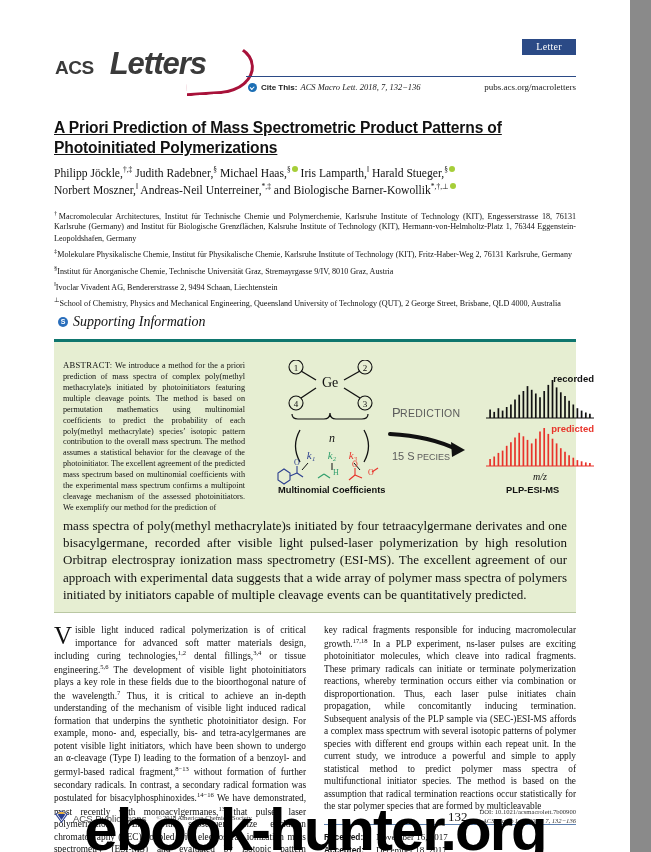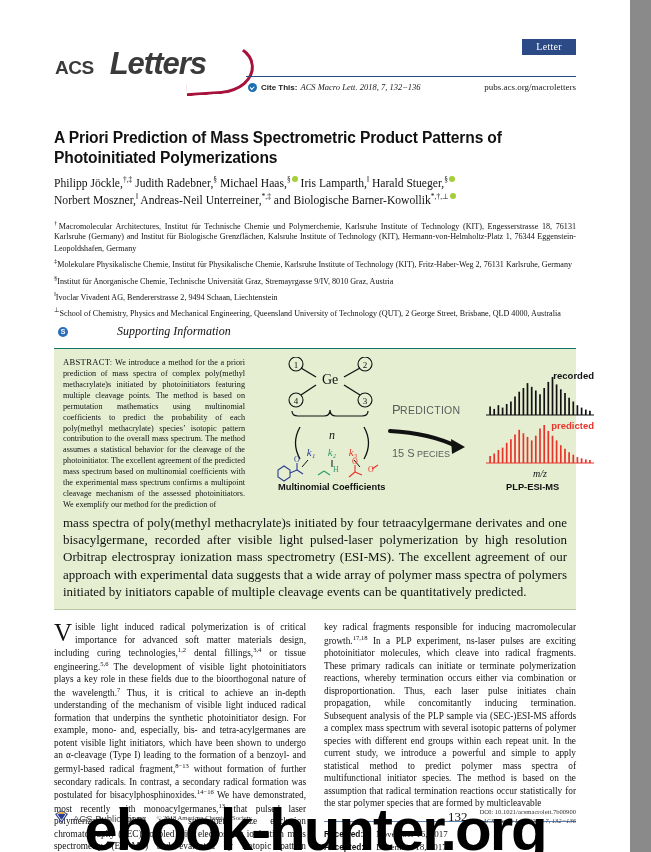--- a/index.html
+++ b/index.html
@@ -142,22 +142,23 @@
   
   .content {
     padding: 0 54px;
   }
   .title {
     font-family: "Liberation Sans", sans-serif;
     font-weight: bold;
     font-size: 15.6px;
     line-height: 1.28;
     color: #111111;
-    margin: 20px 0 0 0;
+    margin: 10px 0 0 0;
     letter-spacing: -0.15px;
+    text-decoration: underline;
   }
   .authors {
     font-family: "Liberation Serif", serif;
     font-size: 11.6px;
     line-height: 1.42;
     color: #111;
     margin-top: 7px;
   }
   sup.aff {
     font-size: 7.5px;
@@ -202,32 +203,31 @@
     font-size: 7px;
     font-weight: bold;
     text-align: center;
     line-height: 10px;
     margin-right: 5px;
     flex: 0 0 auto;
   }
   .si-text {
     font-family: "Liberation Serif", serif;
     font-style: italic;
-    font-size: 12px;
-    color: #111;
-    margin-left: 44px;
+    font-size: 14px;
+    color: #111;
   }
 
   
   .abstract-box {
     margin: 9px 0 0 0;
     background: #e6eed2;
-    border-top: 1px solid #0f766e;
+    border-top: 3px solid #0f766e;
     border-bottom: 1px solid #b9c7a2;
-    padding: 8px 9px 9px 9px;
+    padding: 18px 9px 9px 9px;
     display: block;
     position: relative;
   }
   .abs-flex {
     display: flex;
     gap: 9px;
     align-items: flex-start;
   }
   .abs-text {
     flex: 0 0 182px;

